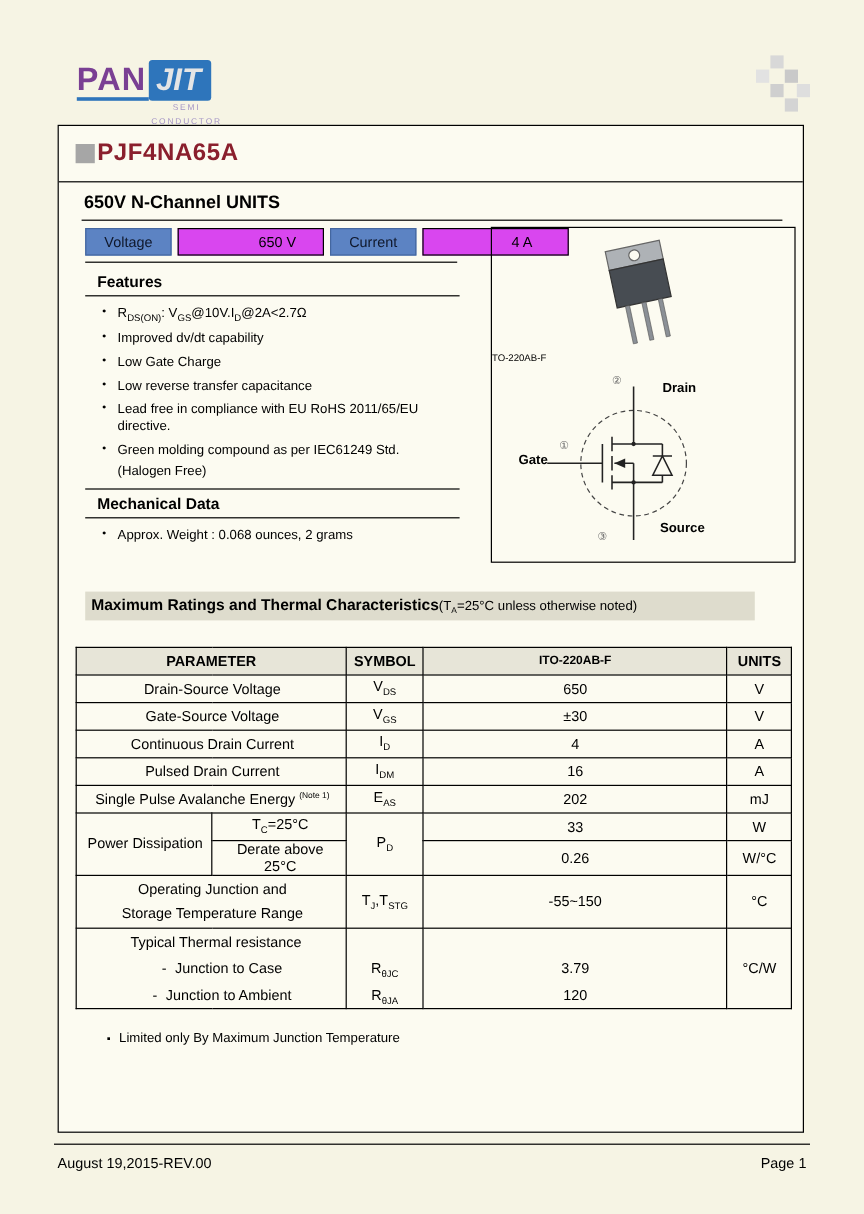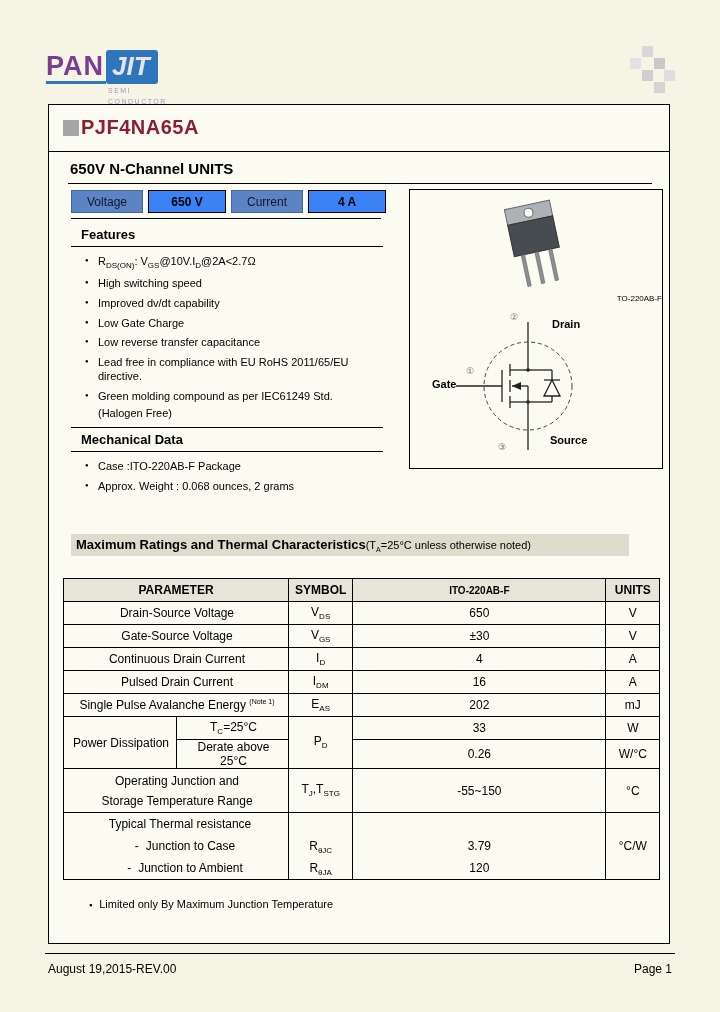--- a/index.html
+++ b/index.html
@@ -2,58 +2,58 @@
 <html><head>
 <meta charset="utf-8">
 <style>
   html,body { margin:0; padding:0; }
   .page {
     position:relative; width:720px; height:1012px;
     background:#f6f4e4; font-family:"Liberation Sans", sans-serif; color:#000;
     overflow:hidden;
   }
   
-  .logo { position:absolute; left:46px; top:50px; }
+  .logo { position:absolute; left:64px; top:50px;text-align:center; }
   .logo-row { display:flex; align-items:flex-end; }
   .logo-pan { color:#7a3f93; font-weight:bold; font-size:27px; line-height:1;
               letter-spacing:1px; border-bottom:3px solid #2e75bb; padding:0 2px 1px 0; }
   .logo-jit { background:#2e75bb; color:#e5e5e5; font-style:italic; font-weight:bold;
               font-size:26px; line-height:1; padding:3px 8px 5px 6px; border-radius:3px; }
   .logo-sub { font-size:7px; color:#a596c6; letter-spacing:1.5px; margin:2px 0 0 62px; line-height:1.5; }
   
   .checker { position:absolute; right:44px; top:46px; }
   
   .main-box { position:absolute; left:48px; top:104px; width:620px; height:838px;
               border:1px solid #000; background:#fcfbf1; }
   .title-row { display:flex; align-items:center; gap:2px; padding:11px 14px 12px; border-bottom:1px solid #000; }
   .title-square { width:16px; height:16px; background:#a6a6a6; flex:0 0 auto; }
   .part-number { color:#8a1f2d; font-size:20px; font-weight:bold; letter-spacing:0.5px; }
   .subtitle-wrap { margin:8px 17px 0 19px; border-bottom:1px solid #000; padding:0 0 5px 2px; }
   .subtitle { font-size:15px; font-weight:bold; }
   
   .badges { display:flex; gap:5px; margin:6px 0 0 22px; }
   .badge-label { width:70px; height:21px; background:#5c83c3; color:#0f172a; font-size:12px;
                  display:flex; align-items:center; justify-content:center; border:1px solid #44679f; }
-  .badge-value { width:76px; height:21px; background:#3b82f6; border:1px solid #000; font-weight:bold;
-                 font-size:12px; display:flex; align-items:center; justify-content:center; }
+  .badge-value { width:76px; height:21px; background:#d946ef; border:1px solid #000; font-weight:normal;
+                 font-size:12px; display:flex; align-items:center; justify-content:center;padding-left:44px; }
   .badges-underline { width:310px; margin:5px 0 0 22px; border-bottom:1px solid #000; }
   
   .left-col { width:312px; margin-left:22px; }
   .sec-h { font-size:13px; font-weight:bold; margin:4px 0 0; padding:4px 0 4px 10px; }
   .sec-h.underl { border-bottom:1px solid #000; }
   .sec-h.topl { border-top:1px solid #000; }
   .blist { list-style:none; margin:8px 0 0; padding:0 0 0 14px; font-size:11px; }
   .blist li { position:relative; padding-left:13px; margin-bottom:6px; line-height:1.25; }
   .blist li::before { content:"●"; position:absolute; left:0; top:2px; font-size:6px; }
   .blist sub, .tbl sub { font-size:8px; }
   .halogen { font-size:11px; margin:-2px 0 8px 27px; }
   
   .pkg-box { position:absolute; left:360px; top:84px; width:252px; height:278px; border:1px solid #000; }
   .pkg-img { position:absolute; left:66px; top:8px; }
-  .pkg-caption { position:absolute; left:0; top:104px; width:100%; text-align:right; font-size:8px; }
+  .pkg-caption { position:absolute; left:0; top:104px; width:100%; text-align:left; font-size:8px; }
   .sym-svg { position:absolute; left:18px; top:118px; }
   .pkg-lbl { position:absolute; font-size:11px; font-weight:bold; }
   .pkg-pin { position:absolute; font-size:9px; color:#666; }
   
   .ratings-bar { margin:40px 0 0 22px; width:548px; background:#dedccd; padding:3px 5px;
                  font-size:13px; font-weight:bold; display:flex; align-items:baseline; gap:0; }
   .rb-cond { font-weight:normal; font-size:11px; }
   .rb-cond sub { font-size:7px; }
   .tbl { border-collapse:collapse; margin:22px 0 16px 14px; font-size:12px; table-layout:fixed; }
   .tbl th, .tbl td { border:1px solid #000; height:22px; padding:0 6px; }
@@ -119,32 +119,30 @@
       <span class="badge-value">650 V</span>
       <span class="badge-label">Current</span>
       <span class="badge-value">4 A</span>
     </div>
     <div class="badges-underline"></div>
 
     <div class="left-col">
       <div class="sec-h underl">Features</div>
       <ul class="blist">
         <li><span>R</span><sub>DS(ON)</sub><span>: V</span><sub>GS</sub><span>@10V.I</span><sub>D</sub><span>@2A&lt;2.7Ω</span></li>
-        <li>High switching speed</li>
         <li>Improved dv/dt capability</li>
         <li>Low Gate Charge</li>
         <li>Low reverse transfer capacitance</li>
         <li>Lead free in compliance with EU RoHS 2011/65/EU directive.</li>
         <li>Green molding compound as per IEC61249 Std.</li>
       </ul>
       <div class="halogen">(Halogen Free)</div>
 
       <div class="sec-h underl topl">Mechanical Data</div>
       <ul class="blist">
-        <li>Case :ITO-220AB-F Package</li>
         <li>Approx. Weight : 0.068 ounces, 2 grams</li>
       </ul>
     </div>
 
     <div class="pkg-box">
       <div class="pkg-img">
         <svg width="120" height="100" viewBox="0 0 120 100">
           <g transform="rotate(-12 60 50)">
             <rect x="37" y="6" width="46" height="16" fill="#aeb2b6" stroke="#666"></rect>
             <circle cx="60" cy="14" r="4.5" fill="#fcfbf1" stroke="#666"></circle>

